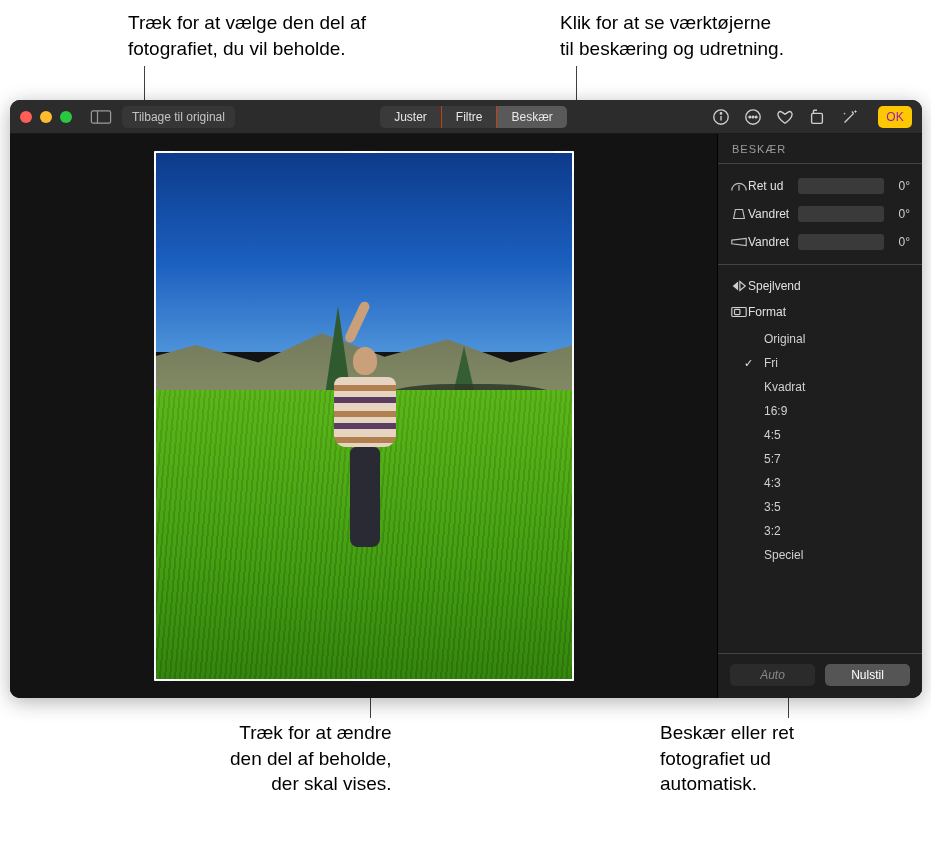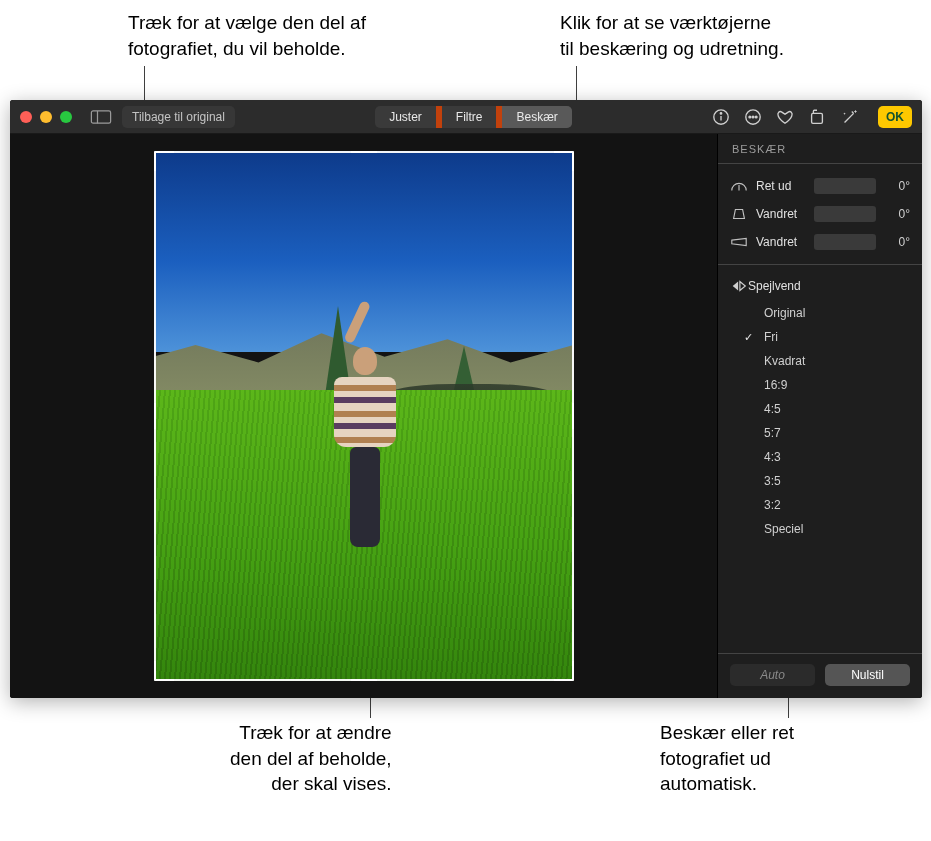--- a/index.html
+++ b/index.html
@@ -45,21 +45,21 @@
   .callout-line {
     position: absolute;
     background: var(--callout-line);
   }
 
   
   .window {
     position: absolute;
     left: 10px; top: 100px;
     width: 912px; height: 598px;
-    border-radius: 3px;
+    border-radius: 10px;
     background: #000;
     overflow: hidden;
     box-shadow: 0 4px 20px rgba(0,0,0,.3);
     display: flex;
     flex-direction: column;
   }
   .titlebar {
     height: 34px;
     background: var(--toolbar-bg);
     display: flex;
@@ -108,21 +108,21 @@
     height: 22px;
   }
   .seg button {
     background: transparent;
     border: none;
     color: var(--toolbar-fg);
     font-size: 12px;
     padding: 0 14px;
     cursor: pointer;
     height: 100%;
-    border-left: 6px solid #c2410c;
+    border-left: 1px solid #c2410c;
   }
   .seg button:first-child { border-left: none; }
   .seg button.active {
     background: var(--btn-bg-active);
   }
 
   .tb-spacer { flex: 1; }
 
   .tb-icons {
     display: flex; gap: 14px; align-items: center;
@@ -131,27 +131,27 @@
     width: 18px; height: 18px;
     color: #cfcfcf;
     cursor: pointer;
     display: inline-flex; align-items: center; justify-content: center;
   }
   .tb-icon svg { width: 100%; height: 100%; }
   .tb-icon.wand { width: 20px; height:20px; }
 
   .ok-btn {
     background: var(--accent-yellow);
-    color: #14532d;
+    color: #a21caf;
     border: none;
     border-radius: 5px;
     height: 22px;
     width: 34px;
     font-size: 12px;
-    font-weight: 700;
+    font-weight: 400;
     cursor: pointer;
     margin-left: 4px;
   }
 
   
   .body {
     flex: 1;
     display: flex;
     background: var(--panel-bg);
     min-height: 0;
@@ -297,21 +297,21 @@
     letter-spacing: 1px;
     font-size: 11px;
     border-bottom: 1px solid var(--divider);
   }
   .panel-body {
     flex:1; overflow:auto;
     padding: 8px 12px 0 12px;
   }
 
   .slider-row {
-    display: flex; align-items: center; gap: 8px;
+    display: flex; align-items: center; 
     height: 28px;
     justify-content: flex-end;
   }
   .slider-row .ico {
     width: 18px; height: 14px; color:#bfbfbf;
     display:inline-flex; align-items:center; justify-content:center;
     flex: none;
   }
   .slider-row .ico svg { width:100%; height:100%; }
   .slider-row .lbl { width: 50px; color:#e0e0e0; }
@@ -540,20 +540,29 @@
           <div class="action-row">
             <span class="ico">
               <svg viewBox="0 0 20 14" fill="currentColor">
                 <path d="M9 2v10L3 7z"></path>
                   <path d="M11 2v10l6-5z" fill="none" stroke="currentColor" stroke-width="1.3"></path>
               </svg>
             </span>
             <span class="lbl">Spejlvend</span>
           </div>
 
+          <div class="action-row">
+            <span class="ico">
+              <svg viewBox="0 0 20 14" fill="none" stroke="currentColor" stroke-width="1.3">
+                <rect x="2" y="2" width="16" height="10" rx="1"></rect>
+                <rect x="5" y="4" width="6" height="6" rx="1"></rect>
+              </svg>
+            </span>
+            <span class="lbl">Format</span>
+          </div>
 
           <div class="aspect-list" id="aspect-list">
               <div class="aspect-item">
                 <span class="check">✓</span>
                 <span>Original</span>
               </div>
               <div class="aspect-item selected">
                 <span class="check">✓</span>
                 <span>Fri</span>
               </div>

